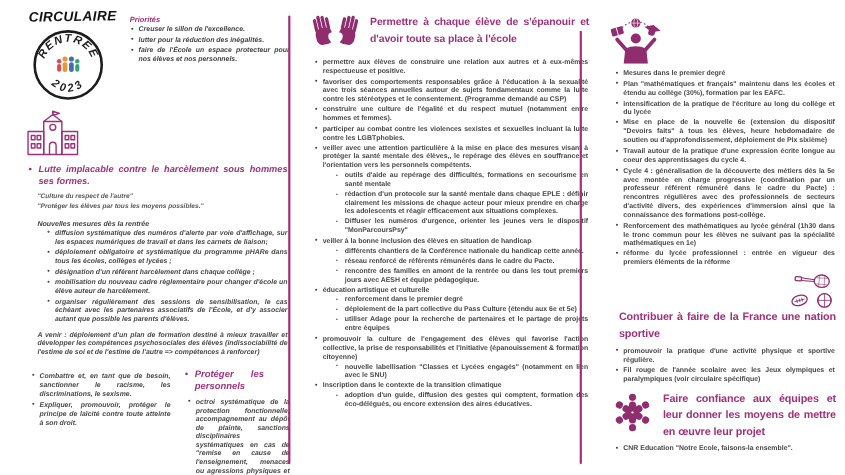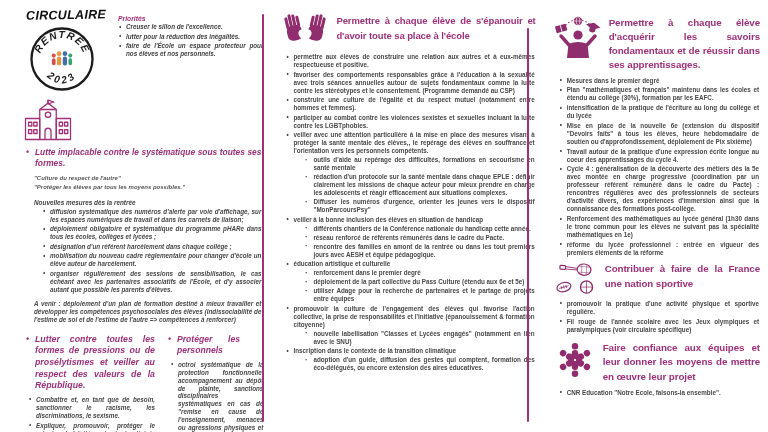--- a/index.html
+++ b/index.html
@@ -64,21 +64,21 @@
   
   .mid-header { display:flex; align-items:center; margin:2px 0 5px 0; }
   .mid-title { flex:1; margin-left:9px; color:#9e3179; font-weight:700; font-size:9.5px; line-height:1.55; text-align:justify; letter-spacing:-0.1px; }
   .col-mid ul.blist { padding-left:10px; margin-right:1px; }
 
   
   .rt-header { display:flex; align-items:flex-start; margin:14px 0 5px 0; }
   .rt-title { flex:1; margin-left:8px; color:#9e3179; font-weight:700; font-size:9.8px; line-height:1.42; text-align:justify; letter-spacing:-0.1px; }
   .col-right ul.blist { padding-left:12px; margin-right:1px; }
   .col-right ul.blist>li { margin-bottom:1.8px; }
-  .sport-header { display:flex; align-items:flex-start; margin:5px 0 4px 0; }
+  .sport-header { display:flex; align-items:flex-end; margin:5px 0 4px 0;flex-direction:column; }
   .trust-header { display:flex; align-items:flex-start; margin:7px 0 4px 0; }
   .sport-title, .trust-title { flex:1; margin-left:8px; color:#9e3179; font-weight:700; font-size:9.8px; line-height:1.5; text-align:justify; letter-spacing:-0.1px; }
 </style>
 </head>
 <body>
 
 <div class="page">
 
   <div class="col col-left">
     <div class="top-row">
@@ -132,36 +132,35 @@
           <rect x="13" y="31" width="4.4" height="5"></rect>
         <rect x="6" y="41" width="4.4" height="5"></rect>
           <rect x="13" y="41" width="4.4" height="5"></rect>
         <rect x="47" y="31" width="4.4" height="5"></rect>
           <rect x="54" y="31" width="4.4" height="5"></rect>
         <rect x="47" y="41" width="4.4" height="5"></rect>
           <rect x="54" y="41" width="4.4" height="5"></rect>
       </svg>
     </div>
 
-    <div class="accent-bullet main-point">Lutte implacable contre le systématique sous toutes ses formes.</div>
+    <div class="accent-bullet main-point">Lutte implacable contre le harcèlement sous hommes ses formes.</div>
     <div class="quote q1">"Culture du respect de l'autre"</div>
     <div class="quote">"Protéger les élèves par tous les moyens possibles."</div>
     <div class="measures-title">Nouvelles mesures dès la rentrée</div>
     <ul class="blist small measures">
         <li>diffusion systématique des numéros d'alerte par voie d'affichage, sur les espaces numériques de travail et dans les carnets de liaison;</li>
         <li>déploiement obligatoire et systématique du programme pHARe dans tous les écoles, collèges et lycées ;</li>
         <li>désignation d'un référent harcèlement dans chaque collège ;</li>
         <li>mobilisation du nouveau cadre règlementaire pour changer d'école un élève auteur de harcèlement.</li>
         <li>organiser régulièrement des sessions de sensibilisation, le cas échéant avec les partenaires associatifs de l'École, et d'y associer autant que possible les parents d'élèves.</li>
       </ul>
     <div class="upcoming small">A venir : déploiement d'un plan de formation destiné à mieux travailler et développer les compétences psychosociales des élèves (indissociabilité de l'estime de soi et de l'estime de l'autre =&gt; compétences à renforcer)</div>
 
     <div class="subcols">
       <div class="subcol-a">
-        <div class="accent-bullet">Lutter contre toutes les formes de pressions ou de prosélytismes et veiller au respect des valeurs de la République.</div>
         <ul class="blist small">
             <li>Combattre et, en tant que de besoin, sanctionner le racisme, les discriminations, le sexisme.</li>
             <li>Expliquer, promouvoir, protéger le principe de laïcité contre toute atteinte à son droit.</li>
           </ul>
       </div>
       <div class="subcol-b">
         <div class="accent-bullet">Protéger les personnels</div>
         <ul class="blist small">
             <li>octroi systématique de la protection fonctionnelle, accompagnement au dépôt de plainte, sanctions disciplinaires systématiques en cas de "remise en cause de l'enseignement, menaces ou agressions physiques et verbales commises par des élèves".</li>
           </ul>
@@ -238,21 +237,20 @@
         <g>
           <circle cx="23" cy="5" r="4.2" fill="#8f2d6e"></circle>
           <ellipse cx="23" cy="5" rx="1.8" ry="4.2" fill="none" stroke="#ffffff" stroke-width="0.6"></ellipse>
           <line x1="18.8" y1="5" x2="27.2" y2="5" stroke="#ffffff" stroke-width="0.6"></line>
         </g>
         <g transform="rotate(14 38 11)">
           <polygon points="38,6.5 45.5,10 38,13.5 30.5,10" fill="#8f2d6e"></polygon>
           <path d="M35 11.5 v3 a3 1.9 0 0 0 6 0 v-3 Z" fill="#8f2d6e"></path>
         </g>
       </svg>
-      <div class="rt-title">Permettre à chaque élève d'acquérir les savoirs fondamentaux et de réussir dans ses apprentissages.</div>
     </div>
     <ul class="blist small">
         <li>Mesures dans le premier degré</li>
         <li>Plan "mathématiques et français" maintenu dans les écoles et étendu au collège (30%), formation par les EAFC.</li>
         <li>intensification de la pratique de l'écriture au long du collège et du lycée</li>
         <li>Mise en place de la nouvelle 6e (extension du dispositif "Devoirs faits" à tous les élèves, heure hebdomadaire de soutien ou d'approfondissement, déploiement de Pix sixième)</li>
         <li>Travail autour de la pratique d'une expression écrite longue au coeur des apprentissages du cycle 4.</li>
         <li>Cycle 4 : généralisation de la découverte des métiers dès la 5e avec montée en charge progressive  (coordination par un professeur référent rémunéré dans le cadre du Pacte) : rencontres régulières avec des professionnels de secteurs d'activité divers, des expériences d'immersion ainsi que la connaissance des formations post-collège.</li>
         <li>Renforcement des mathématiques au lycée général (1h30 dans le tronc commun pour les élèves ne suivant pas la spécialité mathématiques en 1e)</li>
         <li>réforme du lycée professionnel : entrée en vigueur des premiers éléments de la réforme</li>

